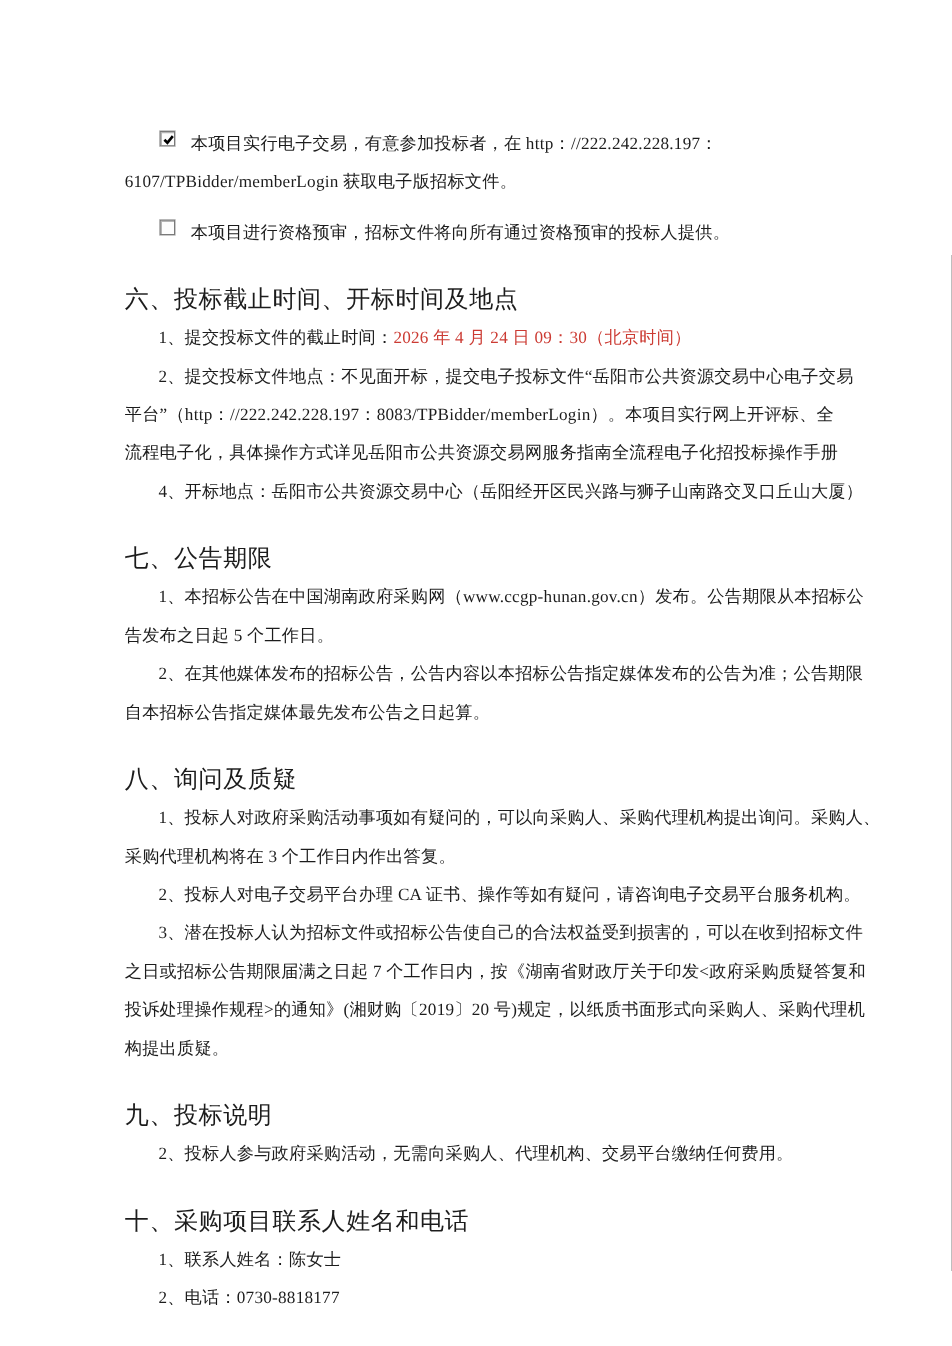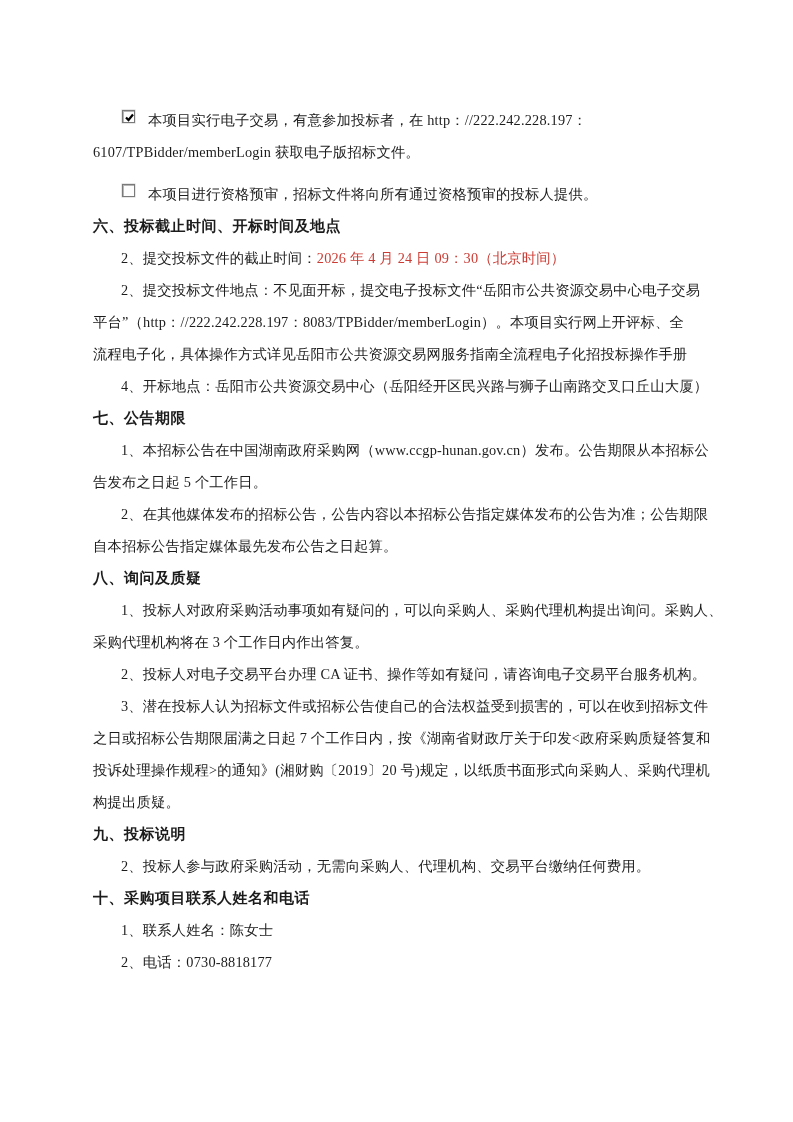--- a/index.html
+++ b/index.html
@@ -8,35 +8,36 @@
     width:793px;height:1122px;
     margin:0 auto;
     background:#ffffff;
     overflow:hidden;
     font-family:"Liberation Serif","DejaVu Serif",serif;
     color:#1c1c1c;
     box-sizing:border-box;
   }
   .content{
     position:absolute;
-    left:93px;top:104px;
+    left:104px;top:104px;
     width:616px;
   }
   .line{
     height:32px;
     line-height:32px;
     font-size:14.3px;
     white-space:nowrap;
     letter-spacing:0.2px;
   }
   .line.heading{
     font-family:"Liberation Sans","DejaVu Sans",sans-serif;
-    font-weight:700;
-    font-size:15px;
+    font-weight:400;
+    font-size:20px;
     letter-spacing:0.5px;
+    margin-top:24px;
   }
   .line.item{ text-indent:28px; }
   .line.extra-space{ margin-top:10px; }
   .red{ color:#cc3b33;margin-top:29px; }
   .checkbox{
     display:inline-block;
     width:13px;height:13px;
     background:#fdfdfd;
     border:1px solid #7a7a7a;
     box-shadow:inset 1px 1px 0 rgba(0,0,0,0.28), 0 0 0 0.5px #cfcfcf;
@@ -53,21 +54,21 @@
 <body>
 
 <div class="page">
   <div class="content">
       <div class="line checkbox-para"><span class="checkbox para-cb"><svg width="11" height="11" viewBox="0 0 11 11">
             <polyline points="2,5.5 4.5,8 9,2.5" fill="none" stroke="#000" stroke-width="2.2"></polyline>
           </svg></span><span>本项目实行电子交易，有意参加投标者，在 http：//222.242.228.197：</span></div>
       <div class="line cont"><span>6107/TPBidder/memberLogin 获取电子版招标文件。</span></div>
       <div class="line checkbox-para extra-space"><span class="checkbox para-cb"></span><span>本项目进行资格预审，招标文件将向所有通过资格预审的投标人提供。</span></div>
       <div class="line heading"><span>六、投标截止时间、开标时间及地点</span></div>
-      <div class="line item"><span>2、提交投标文件的截止时间：</span><span class="red">2026 年 4 月 24 日 09：30（北京时间）</span></div>
+      <div class="line item"><span>1、提交投标文件的截止时间：</span><span class="red">2026 年 4 月 24 日 09：30（北京时间）</span></div>
       <div class="line item"><span>2、提交投标文件地点：不见面开标，提交电子投标文件“岳阳市公共资源交易中心电子交易</span></div>
       <div class="line cont"><span>平台”（http：//222.242.228.197：8083/TPBidder/memberLogin）。本项目实行网上开评标、全</span></div>
       <div class="line cont"><span>流程电子化，具体操作方式详见岳阳市公共资源交易网服务指南全流程电子化招投标操作手册</span></div>
       <div class="line item"><span>4、开标地点：岳阳市公共资源交易中心（岳阳经开区民兴路与狮子山南路交叉口丘山大厦）</span></div>
       <div class="line heading"><span>七、公告期限</span></div>
       <div class="line item"><span>1、本招标公告在中国湖南政府采购网（www.ccgp-hunan.gov.cn）发布。公告期限从本招标公</span></div>
       <div class="line cont"><span>告发布之日起 5 个工作日。</span></div>
       <div class="line item"><span>2、在其他媒体发布的招标公告，公告内容以本招标公告指定媒体发布的公告为准；公告期限</span></div>
       <div class="line cont"><span>自本招标公告指定媒体最先发布公告之日起算。</span></div>
       <div class="line heading"><span>八、询问及质疑</span></div>

